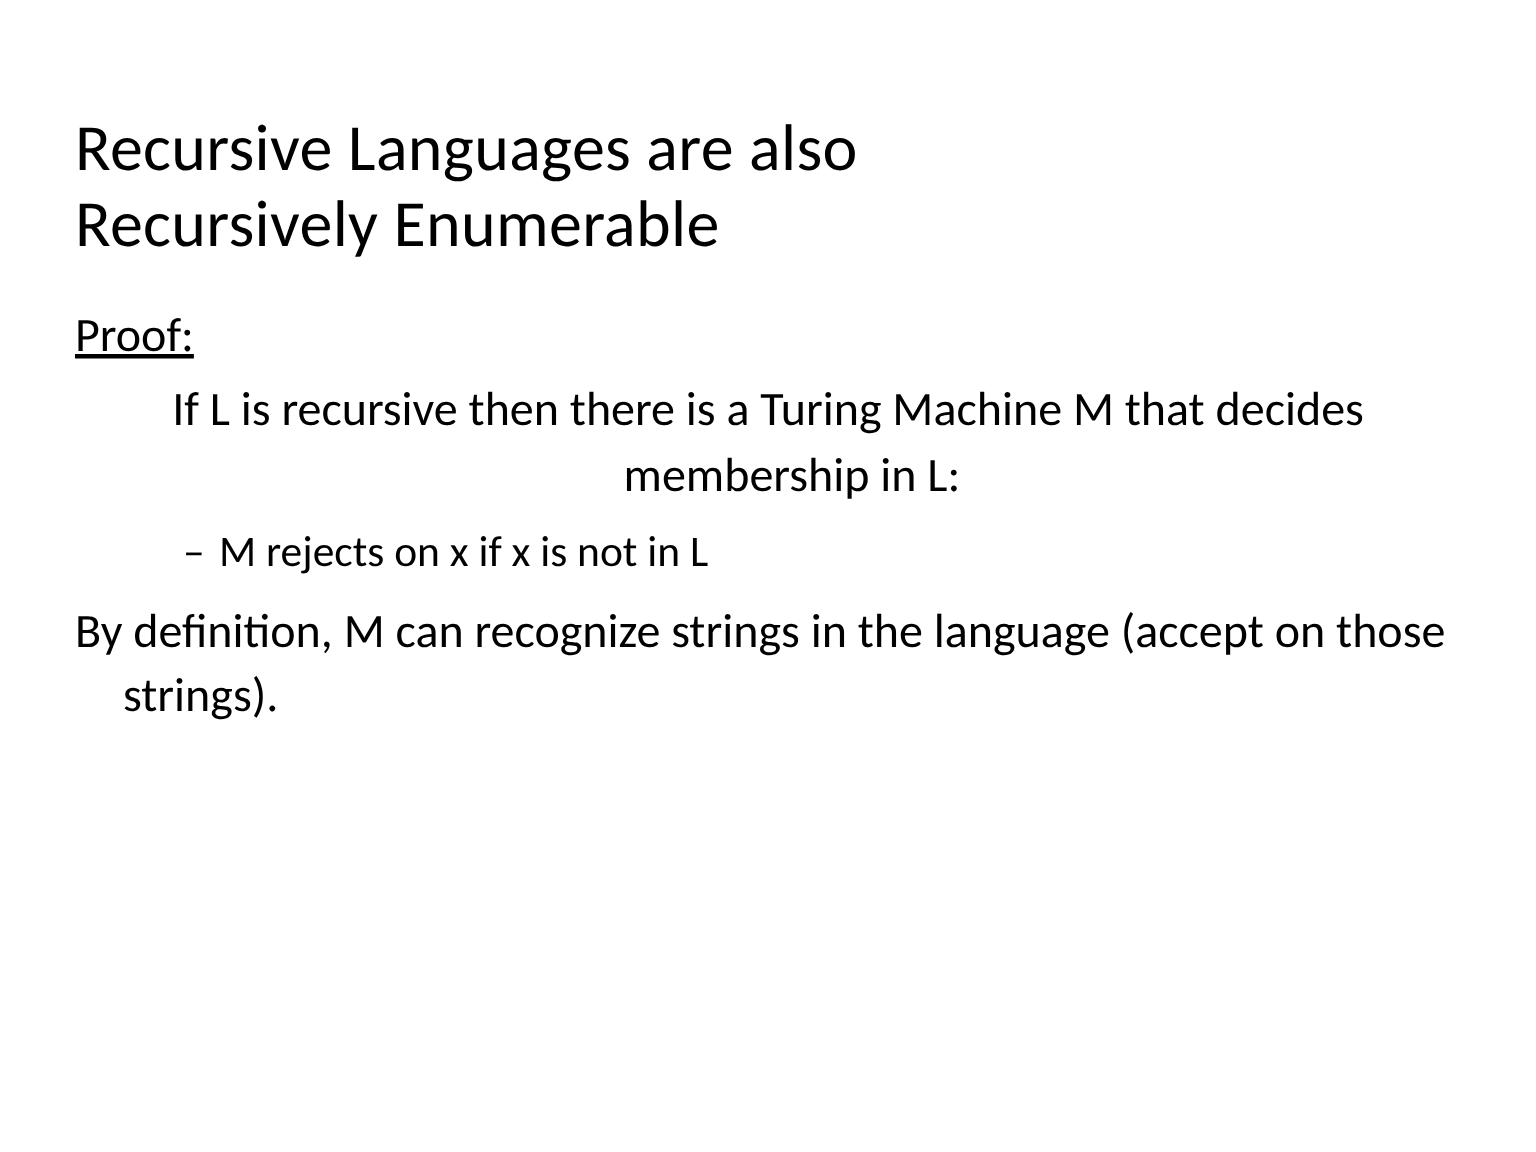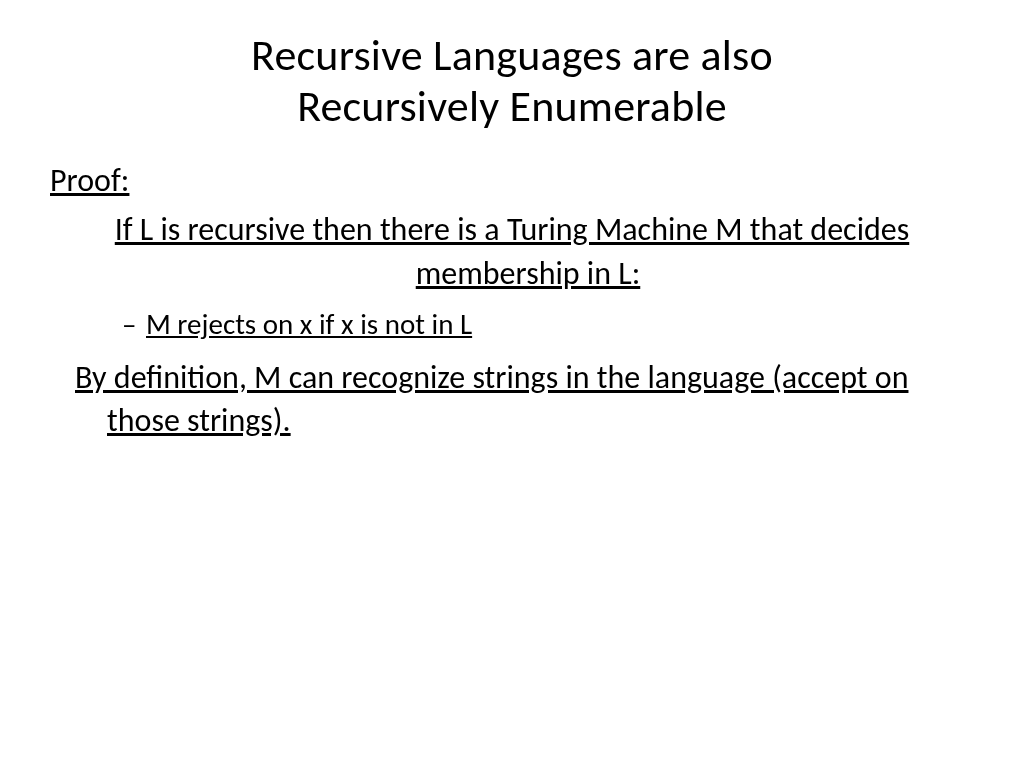--- a/index.html
+++ b/index.html
@@ -12,29 +12,29 @@
       height: 768px;
       background: #ffffff;
       font-family: Calibri, 'Segoe UI', Arial, sans-serif;
       color: #000000;
       padding: 30px 50px;
       overflow: hidden;
     }
     .title {
       font-size: 44px;
       font-weight: 400;
-      text-align: center;
+      text-align: left;
       line-height: 1.15;
       margin-bottom: 28px;
       letter-spacing: 0.2px;
+      margin-top: 43px;
     }
     .content {
       font-size: 32px;
       line-height: 1.35;
-      text-decoration: underline;
     }
     .proof-label {
       text-decoration: underline;
       margin-bottom: 6px;
     }
     .para-1 {
       padding-left: 32px;
       text-indent: -32px;
       margin-bottom: 10px;
       text-align: center;
@@ -51,21 +51,20 @@
     }
     .sub-item::before {
       content: "–";
       position: absolute;
       left: 0;
       top: 0;
     }
     .para-2 {
       padding-left: 32px;
       text-indent: -32px;
-      margin-left: 25px;
     }
   </style>
 </head>
 <body>
 
 <div class="title">
   <span>Recursive Languages are also</span><br>
   <span>Recursively Enumerable</span>
 </div>
 

